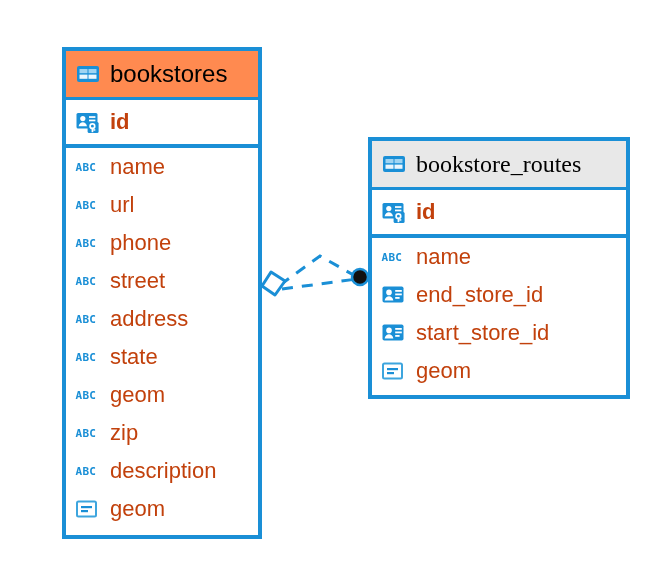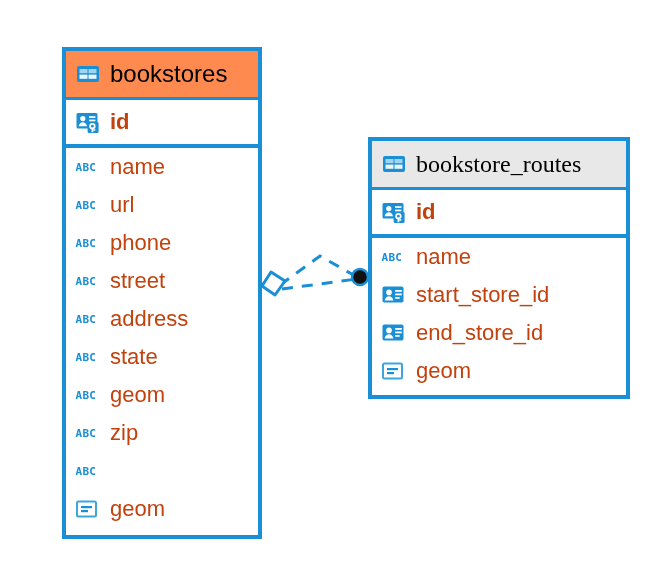--- a/index.html
+++ b/index.html
@@ -211,20 +211,21 @@
         </span>
         <span class="field-name">zip</span>
       </div>
 
       <div class="field">
         <span class="ficon">
           <svg viewBox="0 0 26 24" width="26" height="24" aria-hidden="true">
             <text x="0.5" y="16" font-family="'DejaVu Sans Mono', monospace" font-size="11" font-weight="bold" fill="#1A8FD6" letter-spacing="0.3">ABC</text>
           </svg>
         </span>
+        <span class="field-name">description</span>
       </div>
 
       <div class="field">
         <span class="ficon">
           <svg viewBox="0 0 26 24" width="26" height="24" aria-hidden="true">
             <rect x="2" y="4.5" width="19" height="15" rx="1.5" fill="none" stroke="#3DA5DE" stroke-width="2"></rect>
             <rect x="6" y="9" width="11" height="2.2" fill="#1A8FD6"></rect>
             <rect x="6" y="13" width="7" height="2.2" fill="#1A8FD6"></rect>
           </svg>
         </span>
@@ -285,35 +286,35 @@
         <span class="ficon">
           <svg viewBox="0 0 26 24" width="26" height="24" aria-hidden="true">
             <rect x="1.5" y="3.5" width="21" height="16" rx="1.8" fill="#1A8FD6"></rect>
             <circle cx="8" cy="9.4" r="2.8" fill="#ffffff"></circle>
             <path d="M3.6 17.4c0.7-2.8 2.5-4.2 4.4-4.2s3.7 1.4 4.4 4.2z" fill="#ffffff"></path>
             <rect x="14.2" y="7" width="6.6" height="1.8" fill="#ffffff"></rect>
             <rect x="14.2" y="10.5" width="6.6" height="1.8" fill="#ffffff"></rect>
             <rect x="14.2" y="14" width="4.4" height="1.8" fill="#ffffff"></rect>
           </svg>
         </span>
-        <span class="field-name">start_store_id</span>
+        <span class="field-name">end_store_id</span>
       </div>
 
       <div class="field">
         <span class="ficon">
           <svg viewBox="0 0 26 24" width="26" height="24" aria-hidden="true">
             <rect x="1.5" y="3.5" width="21" height="16" rx="1.8" fill="#1A8FD6"></rect>
             <circle cx="8" cy="9.4" r="2.8" fill="#ffffff"></circle>
             <path d="M3.6 17.4c0.7-2.8 2.5-4.2 4.4-4.2s3.7 1.4 4.4 4.2z" fill="#ffffff"></path>
             <rect x="14.2" y="7" width="6.6" height="1.8" fill="#ffffff"></rect>
             <rect x="14.2" y="10.5" width="6.6" height="1.8" fill="#ffffff"></rect>
             <rect x="14.2" y="14" width="4.4" height="1.8" fill="#ffffff"></rect>
           </svg>
         </span>
-        <span class="field-name">end_store_id</span>
+        <span class="field-name">start_store_id</span>
       </div>
 
       <div class="field">
         <span class="ficon">
           <svg viewBox="0 0 26 24" width="26" height="24" aria-hidden="true">
             <rect x="2" y="4.5" width="19" height="15" rx="1.5" fill="none" stroke="#3DA5DE" stroke-width="2"></rect>
             <rect x="6" y="9" width="11" height="2.2" fill="#1A8FD6"></rect>
             <rect x="6" y="13" width="7" height="2.2" fill="#1A8FD6"></rect>
           </svg>
         </span>

